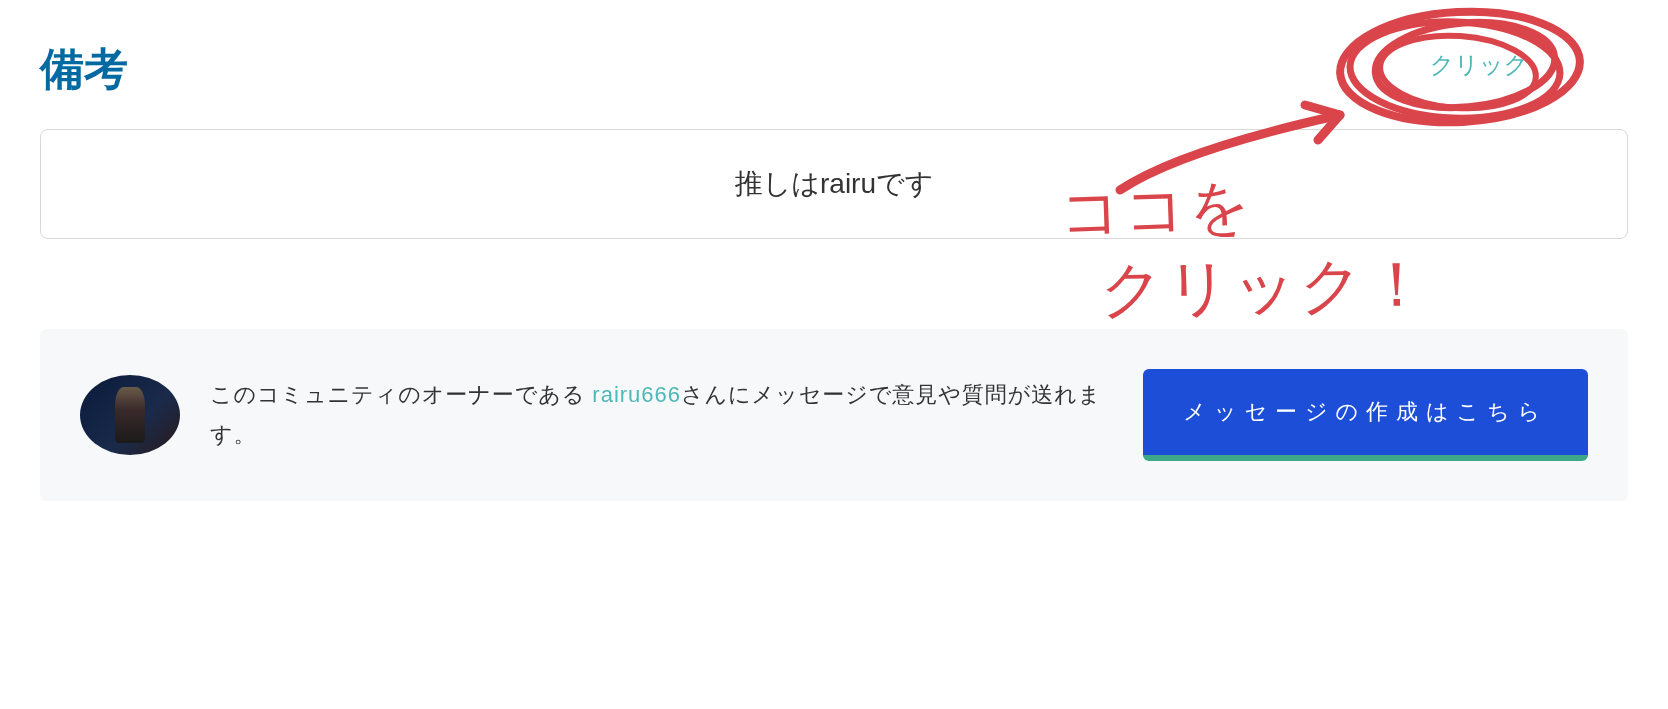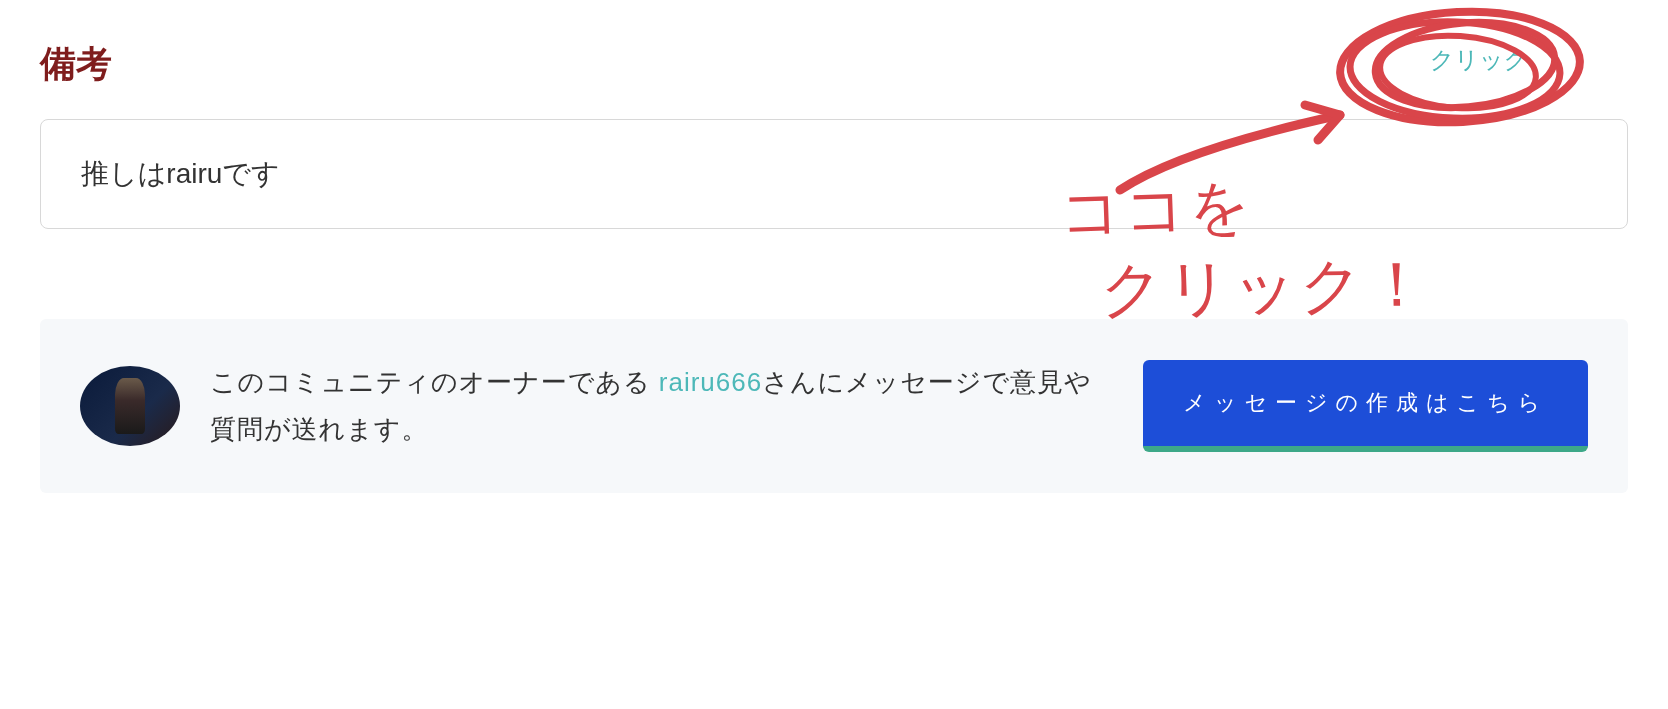--- a/index.html
+++ b/index.html
@@ -15,39 +15,40 @@
       position: relative;
       padding: 40px;
     }
     .section-header {
       display: flex;
       justify-content: space-between;
       align-items: center;
       margin-bottom: 30px;
     }
     .section-title {
-      font-size: 36px;
+      font-size: 44px;
       font-weight: 600;
-      color: #7f1d1d;
+      color: #0369a1;
     }
     .edit-link {
       color: #4db8b8;
       font-size: 24px;
       text-decoration: none;
       cursor: pointer;
       margin-right: 100px;
       margin-top: -10px;
     }
     .content-box {
       border: 1px solid #d8d8d8;
       border-radius: 8px;
       padding: 35px 40px;
       font-size: 28px;
       color: #333333;
       margin-bottom: 90px;
+      text-align: center;
     }
     .message-panel {
       background: #f6f8fa;
       border-radius: 6px;
       padding: 40px;
       display: flex;
       align-items: center;
       gap: 30px;
     }
     .avatar {
@@ -64,21 +65,21 @@
       position: absolute;
       left: 35%;
       top: 15%;
       width: 30%;
       height: 70%;
       background: linear-gradient(180deg, #6a5a4a 0%, #3a2a2a 40%, #1a1a1a 100%);
       border-radius: 30% 30% 10% 10%;
     }
     .message-text {
       flex: 1;
-      font-size: 26px;
+      font-size: 22px;
       color: #333333;
       line-height: 1.8;
       letter-spacing: 1px;
     }
     .owner-link {
       color: #4db8b8;
       text-decoration: none;
     }
     .message-button {
       background: #1d4ed8;

